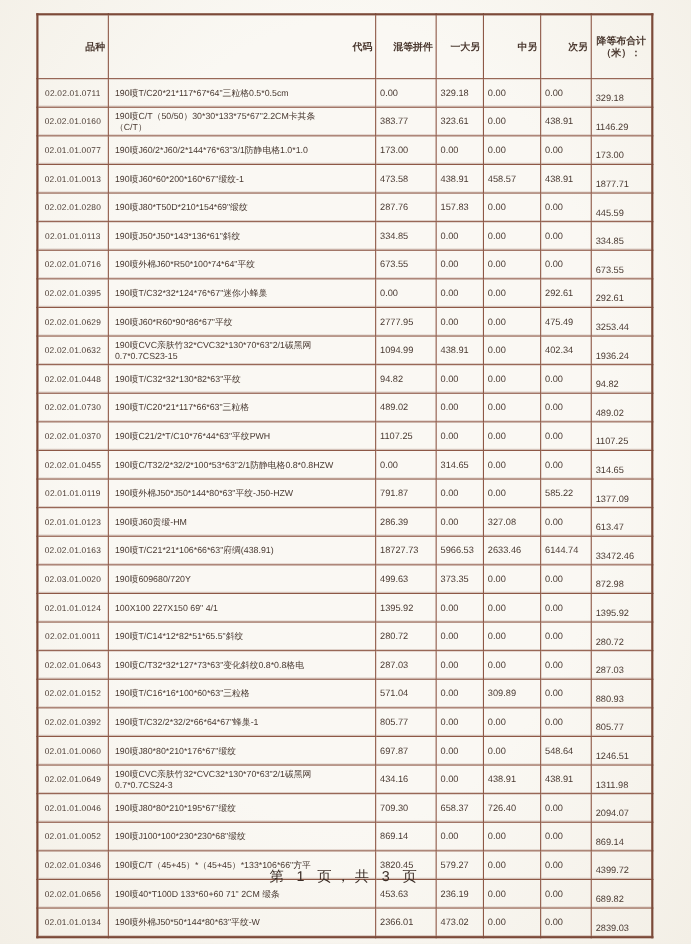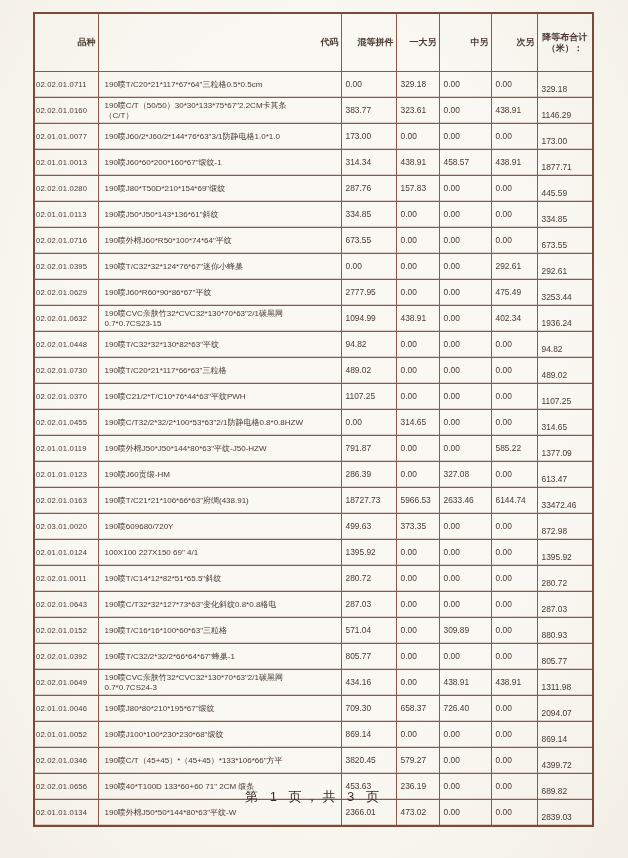--- a/index.html
+++ b/index.html
@@ -24,21 +24,21 @@
     color:#483830;
   }
   th {
     height:27px; font-size:9px; font-weight:bold;
     text-align:right; vertical-align:middle;
     padding:1px 2px 1px 5px; line-height:1.15;
     color:#4a382f;
   }
   th.c6 { text-align:center; padding:15px 2px; }
   td { height:22px; font-size:8px; line-height:1.25; }
-  td.c0 { text-align:left; font-size:7.6px; letter-spacing:.2px; vertical-align:middle; }
+  td.c0 { text-align:center; font-size:7.6px; letter-spacing:.2px; vertical-align:middle; }
   td.c1 { padding:1px 2px 1px 6px; white-space:pre-wrap; vertical-align:middle; }
   td.c2, td.c3, td.c4, td.c5 { padding:0 1px 0 4px; vertical-align:middle; font-size:8.4px; }
   td.c6 { padding:0 1px 3px 4px; vertical-align:bottom; font-size:8.4px; }
   
   tbody tr td { box-shadow: inset 0 -1px 0 rgba(141,88,70,.25); }
   .footer {
     position:absolute; left:0; width:628px; top:788px;
     text-align:center; font-size:13px; letter-spacing:4px;
     color:#3d2f28;
   }
@@ -94,21 +94,21 @@
           <td class="c1">190喷J60/2*J60/2*144*76*63"3/1防静电格1.0*1.0</td>
           <td class="c2">173.00</td>
           <td class="c3">0.00</td>
           <td class="c4">0.00</td>
           <td class="c5">0.00</td>
           <td class="c6">173.00</td>
         </tr>
         <tr>
           <td class="c0">02.01.01.0013</td>
           <td class="c1">190喷J60*60*200*160*67"缎纹-1</td>
-          <td class="c2">314.34</td>
+          <td class="c2">473.58</td>
           <td class="c3">438.91</td>
           <td class="c4">458.57</td>
           <td class="c5">438.91</td>
           <td class="c6">1877.71</td>
         </tr>
         <tr>
           <td class="c0">02.02.01.0280</td>
           <td class="c1">190喷J80*T50D*210*154*69"缎纹</td>
           <td class="c2">287.76</td>
           <td class="c3">157.83</td>
@@ -273,20 +273,29 @@
         <tr>
           <td class="c0">02.02.01.0392</td>
           <td class="c1">190喷T/C32/2*32/2*66*64*67"蜂巢-1</td>
           <td class="c2">805.77</td>
           <td class="c3">0.00</td>
           <td class="c4">0.00</td>
           <td class="c5">0.00</td>
           <td class="c6">805.77</td>
         </tr>
         <tr>
+          <td class="c0">02.01.01.0060</td>
+          <td class="c1">190喷J80*80*210*176*67"缎纹</td>
+          <td class="c2">697.87</td>
+          <td class="c3">0.00</td>
+          <td class="c4">0.00</td>
+          <td class="c5">548.64</td>
+          <td class="c6">1246.51</td>
+        </tr>
+        <tr>
           <td class="c0">02.02.01.0649</td>
           <td class="c1">190喷CVC亲肤竹32*CVC32*130*70*63"2/1碳黑网
 0.7*0.7CS24-3</td>
           <td class="c2">434.16</td>
           <td class="c3">0.00</td>
           <td class="c4">438.91</td>
           <td class="c5">438.91</td>
           <td class="c6">1311.98</td>
         </tr>
         <tr>

